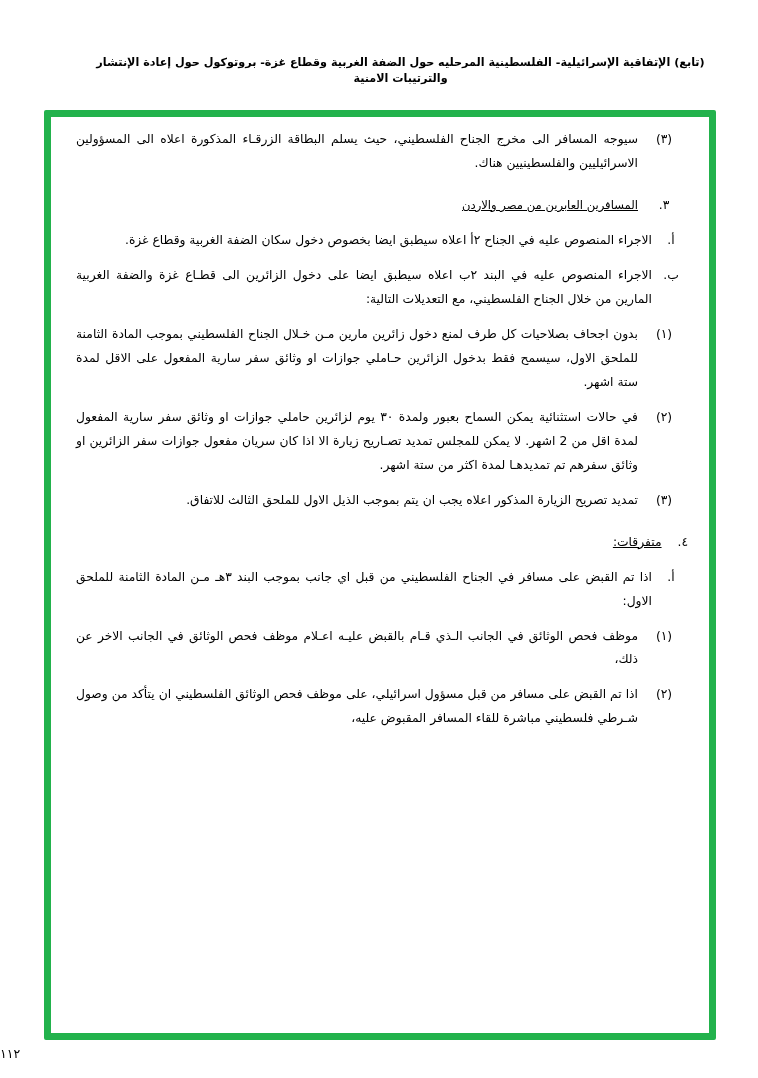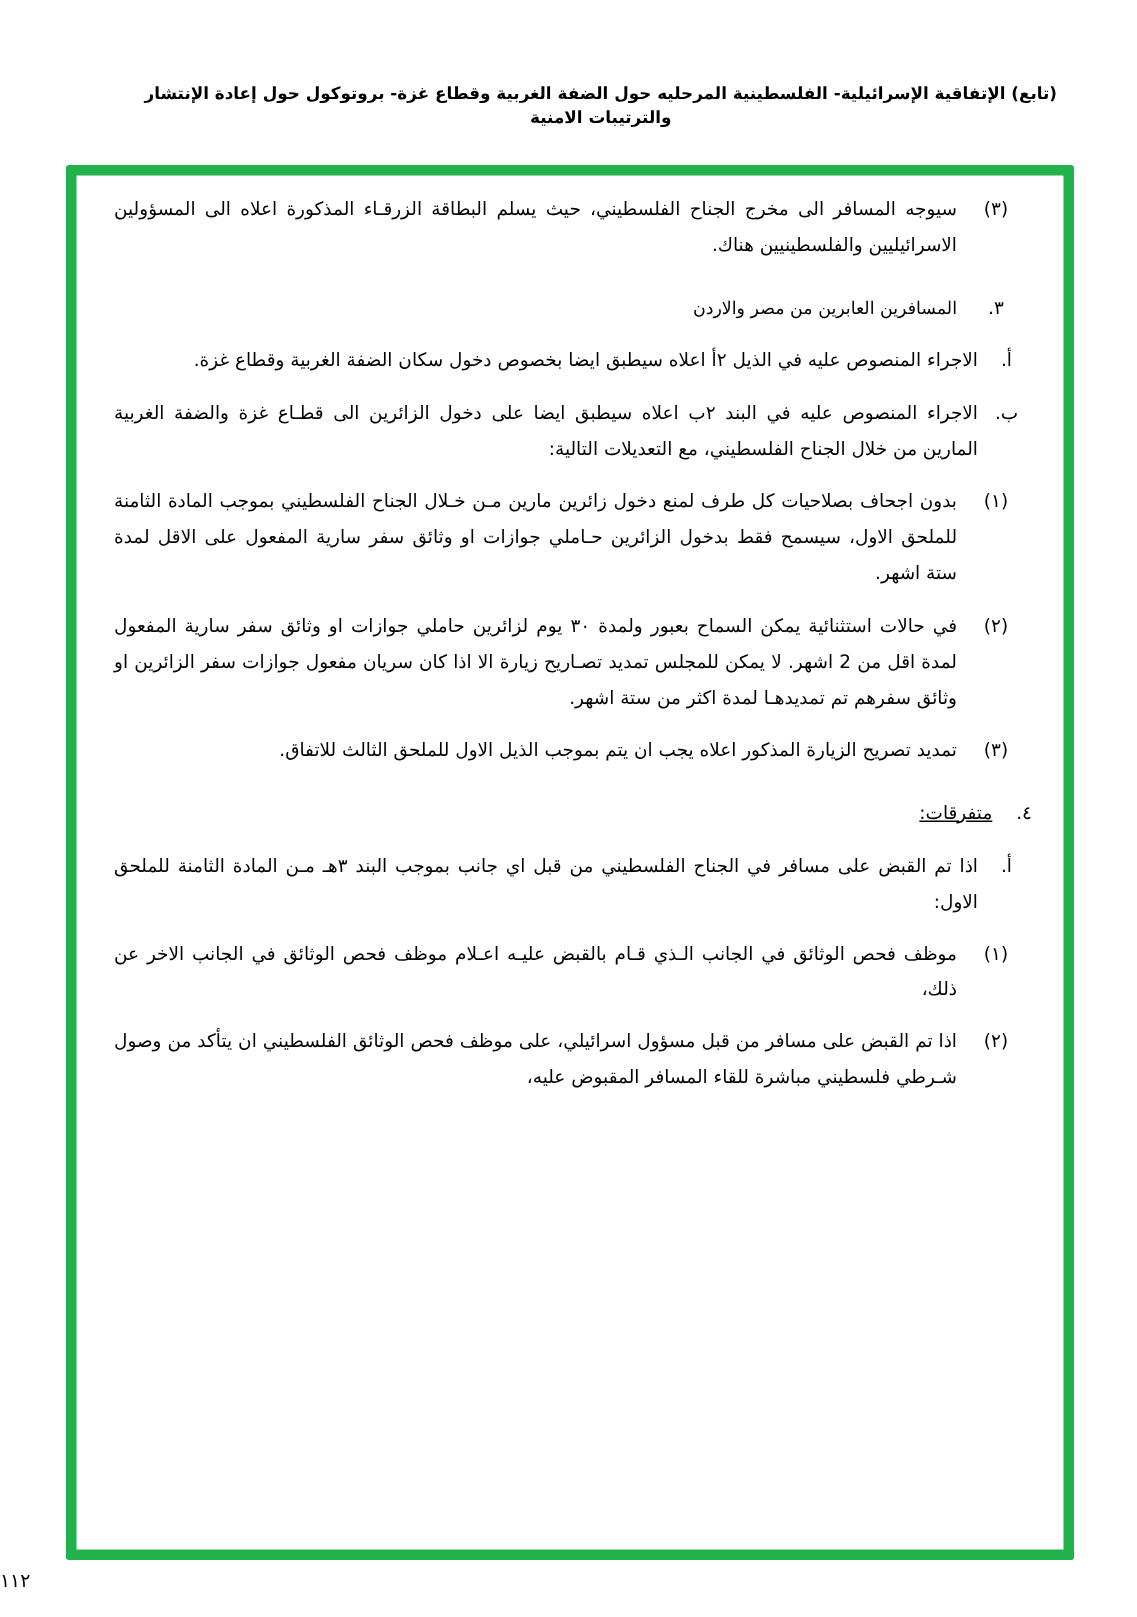--- a/index.html
+++ b/index.html
@@ -89,20 +89,21 @@
   .spacer-md { height: 17px; }
   .section-head {
     display: flex;
     flex-direction: row;
     align-items: flex-start;
   }
   .section-head .marker {
     width: 52px;
   }
   .section-underline {
+    text-decoration: underline;
     font-size: 11.6px;
   }
   .sub-head {
     font-size: 12.3px;
     margin-right: 12px;
     text-decoration: underline;
   }
   .plain-head {
     padding-right: 2px;
   }
@@ -138,21 +139,21 @@
 
     <div class="blk section-head">
       <div class="marker">٣.</div>
       <div class="body"><span class="section-underline">المسافرين العابرين من مصر والاردن</span></div>
     </div>
 
     <div class="spacer-sm"></div>
 
     <div class="blk">
       <div class="marker narrow">أ.</div>
-      <div class="body">الاجراء المنصوص عليه في الذيل ٢أ اعلاه سيطبق ايضا بخصوص دخول سكان الضفة الغربية وقطاع غزة.</div>
+      <div class="body">الاجراء المنصوص عليه في الجناح ٢أ اعلاه سيطبق ايضا بخصوص دخول سكان الضفة الغربية وقطاع غزة.</div>
     </div>
 
     <div class="spacer-sm"></div>
 
     <div class="blk">
       <div class="marker narrow">ب.</div>
       <div class="body">الاجراء المنصوص عليه في البند ٢ب اعلاه سيطبق ايضا على دخول الزائرين الى قطـاع غزة والضفة الغربية المارين من خلال الجناح الفلسطيني، مع التعديلات التالية:</div>
     </div>
 
     <div class="spacer-sm"></div>

